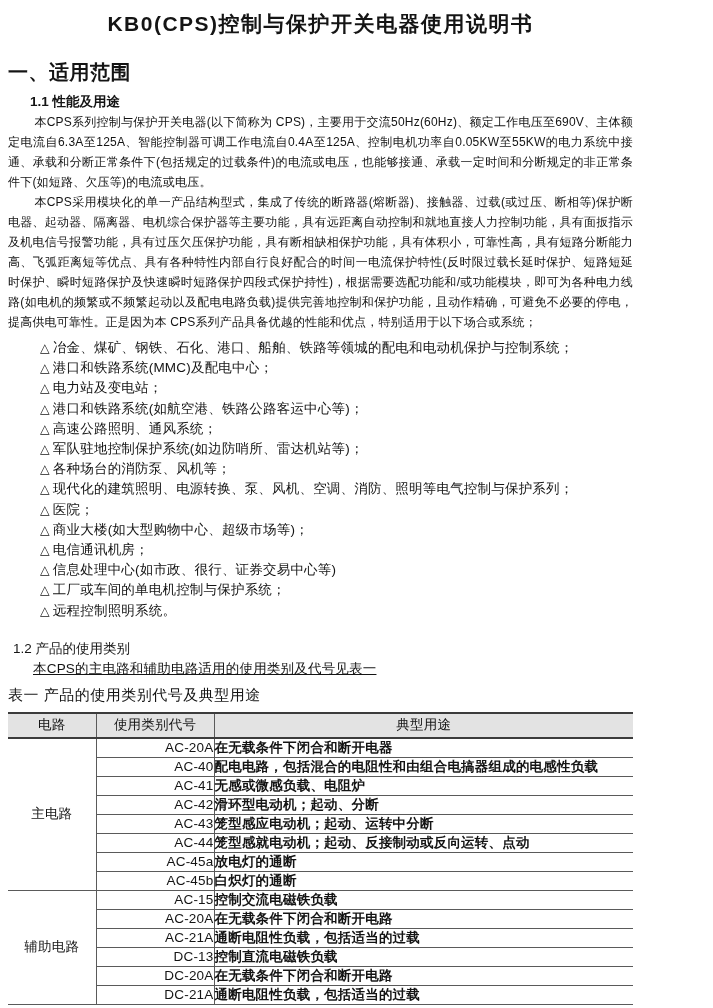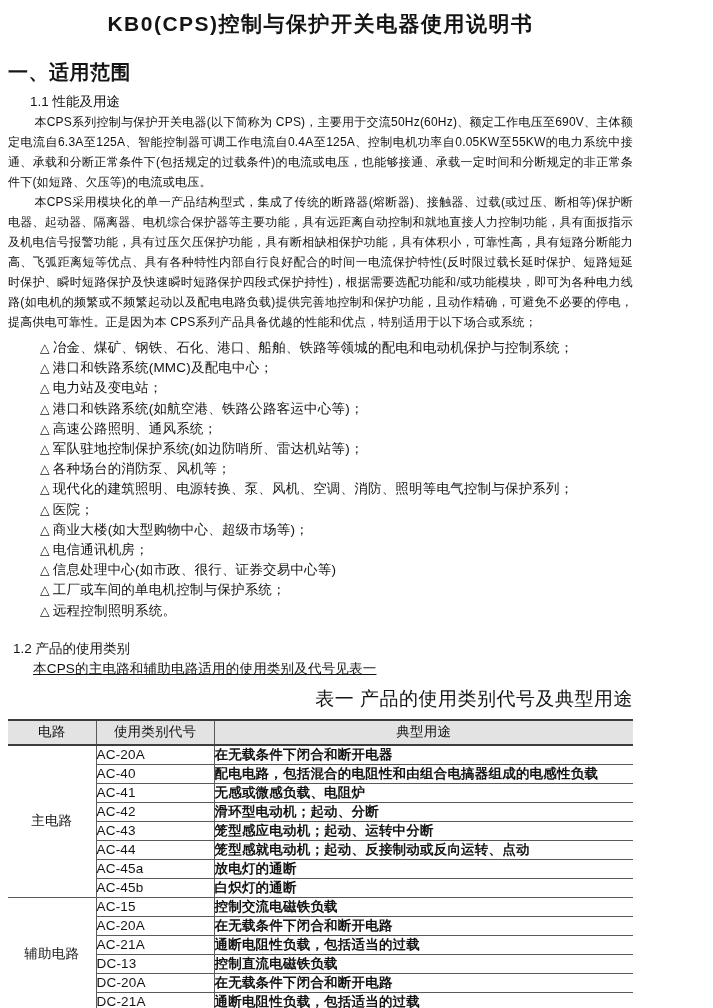--- a/index.html
+++ b/index.html
@@ -16,40 +16,40 @@
   .page{padding:6px 9px 0 8px;box-sizing:border-box;width:642px;}
 
   .doc-title{
     text-align:center;font-size:21px;font-weight:bold;
     letter-spacing:1.5px;margin:4px 0 21px 0;
   }
   .sec-heading{
     font-size:20px;font-weight:bold;margin:0 0 7px 0;letter-spacing:0.5px;
   }
   .sub-heading{
-    font-size:13.5px;font-weight:400;margin:0 0 1px 22px;
+    font-size:13.5px;font-weight:700;margin:0 0 1px 22px;
   }
   .body-para{
     font-size:12px;line-height:20px;text-align:justify;
     text-indent:2.2em;margin:0;letter-spacing:0.2px;
   }
   .apps-list{
     list-style:none;margin:6px 0 0 0;padding:0 0 0 32px;
     font-size:13.5px;line-height:20.2px;letter-spacing:0.2px;
   }
   .apps-list .marker{margin-right:3px;font-size:12.5px;}
 
   .sec2-heading{
     font-size:13.5px;font-weight:500;margin:19px 0 2px 5px;
   }
   .sec2-intro{
     font-size:13.5px;margin:0 0 0 25px;letter-spacing:0.2px;text-decoration:underline;
   }
   .table-caption{
-    font-size:19px;text-align:right;margin:8px 0 7px 0;letter-spacing:0.5px;
+    font-size:15px;text-align:left;margin:8px 0 7px 0;letter-spacing:0.5px;
   }
 
   table.usage{
     width:100%;border-collapse:collapse;table-layout:fixed;
     font-size:13.5px;letter-spacing:0.2px;
   }
   table.usage col.c1{width:88px;}
   table.usage col.c2{width:118px;}
   table.usage thead th{
     background:var(--header-bg);
@@ -62,21 +62,21 @@
     border-right:1px solid var(--line);
   }
   table.usage td{
     height:18px;padding:0;border-bottom:1px solid var(--line);
     vertical-align:middle;
   }
   td.circuit-cell{
     text-align:center;border-right:1px solid var(--line);
   }
   td.code-cell{
-    text-align:left;border-right:1px solid var(--line);
+    text-align:right;border-right:1px solid var(--line);
   }
   td.use-cell{
     padding-left:14px;text-align:left;font-weight:bold;
   }
 </style>
 </head>
 <body>
 
 <div class="page">
 

